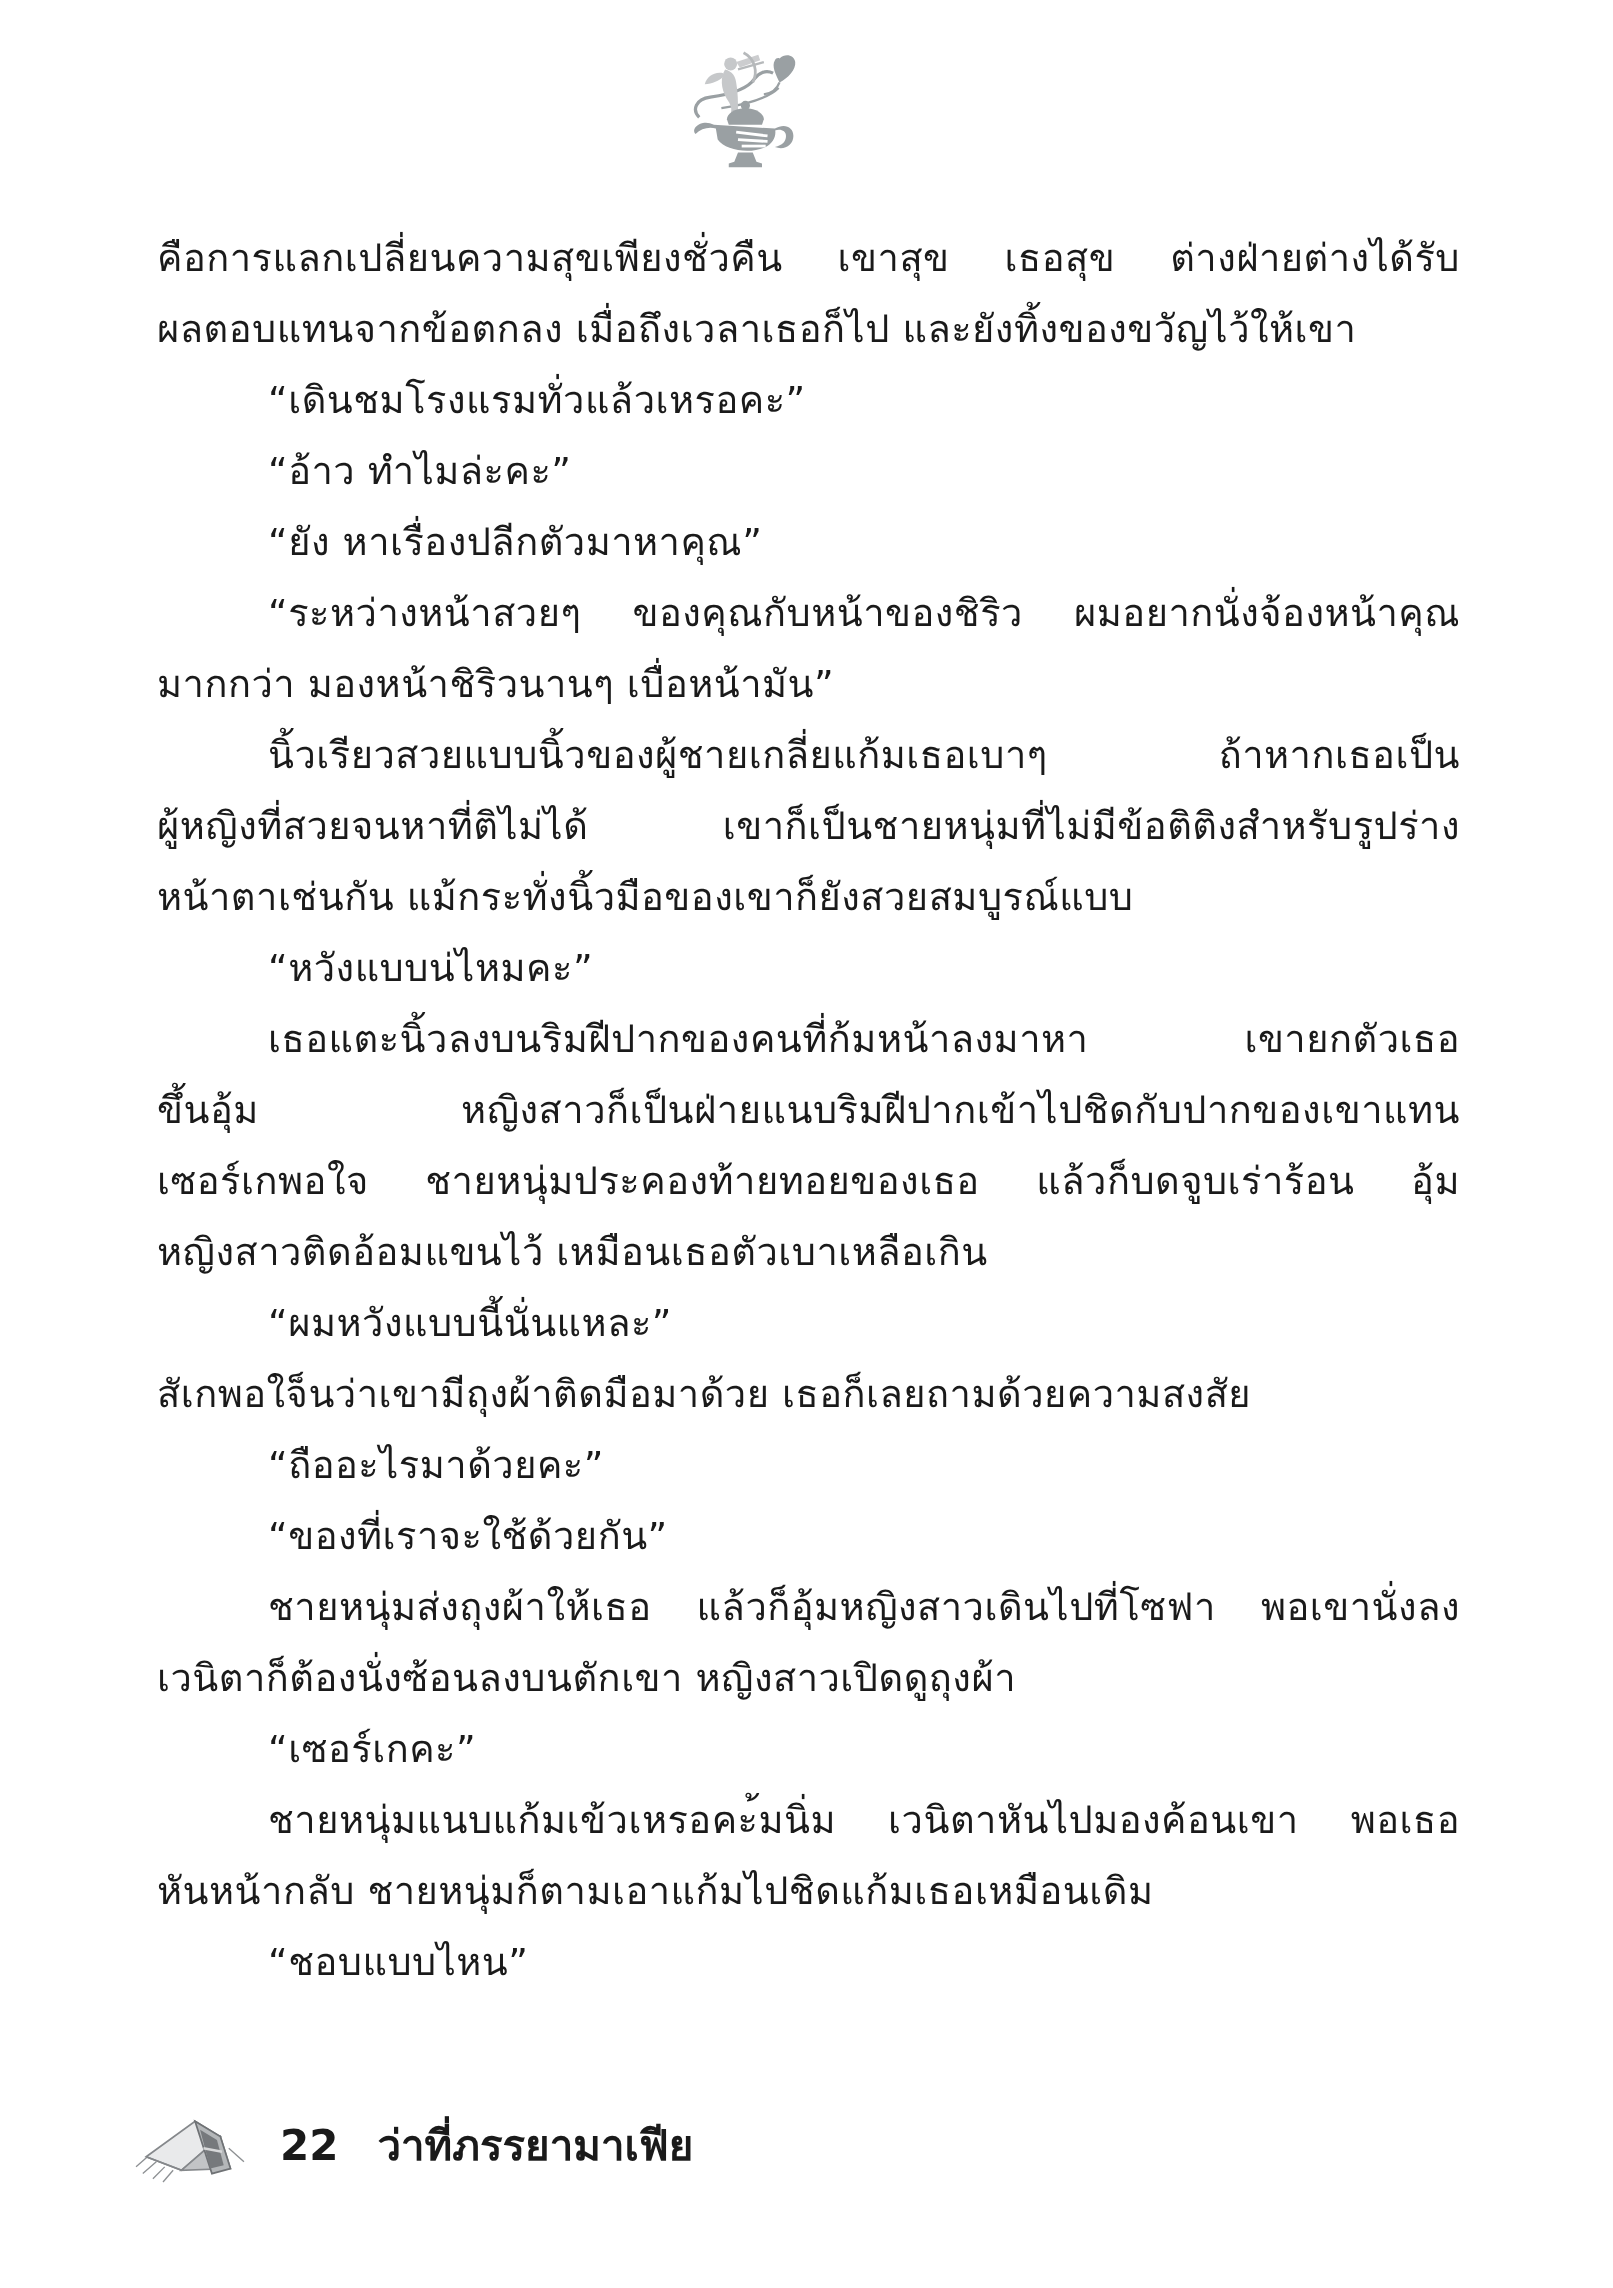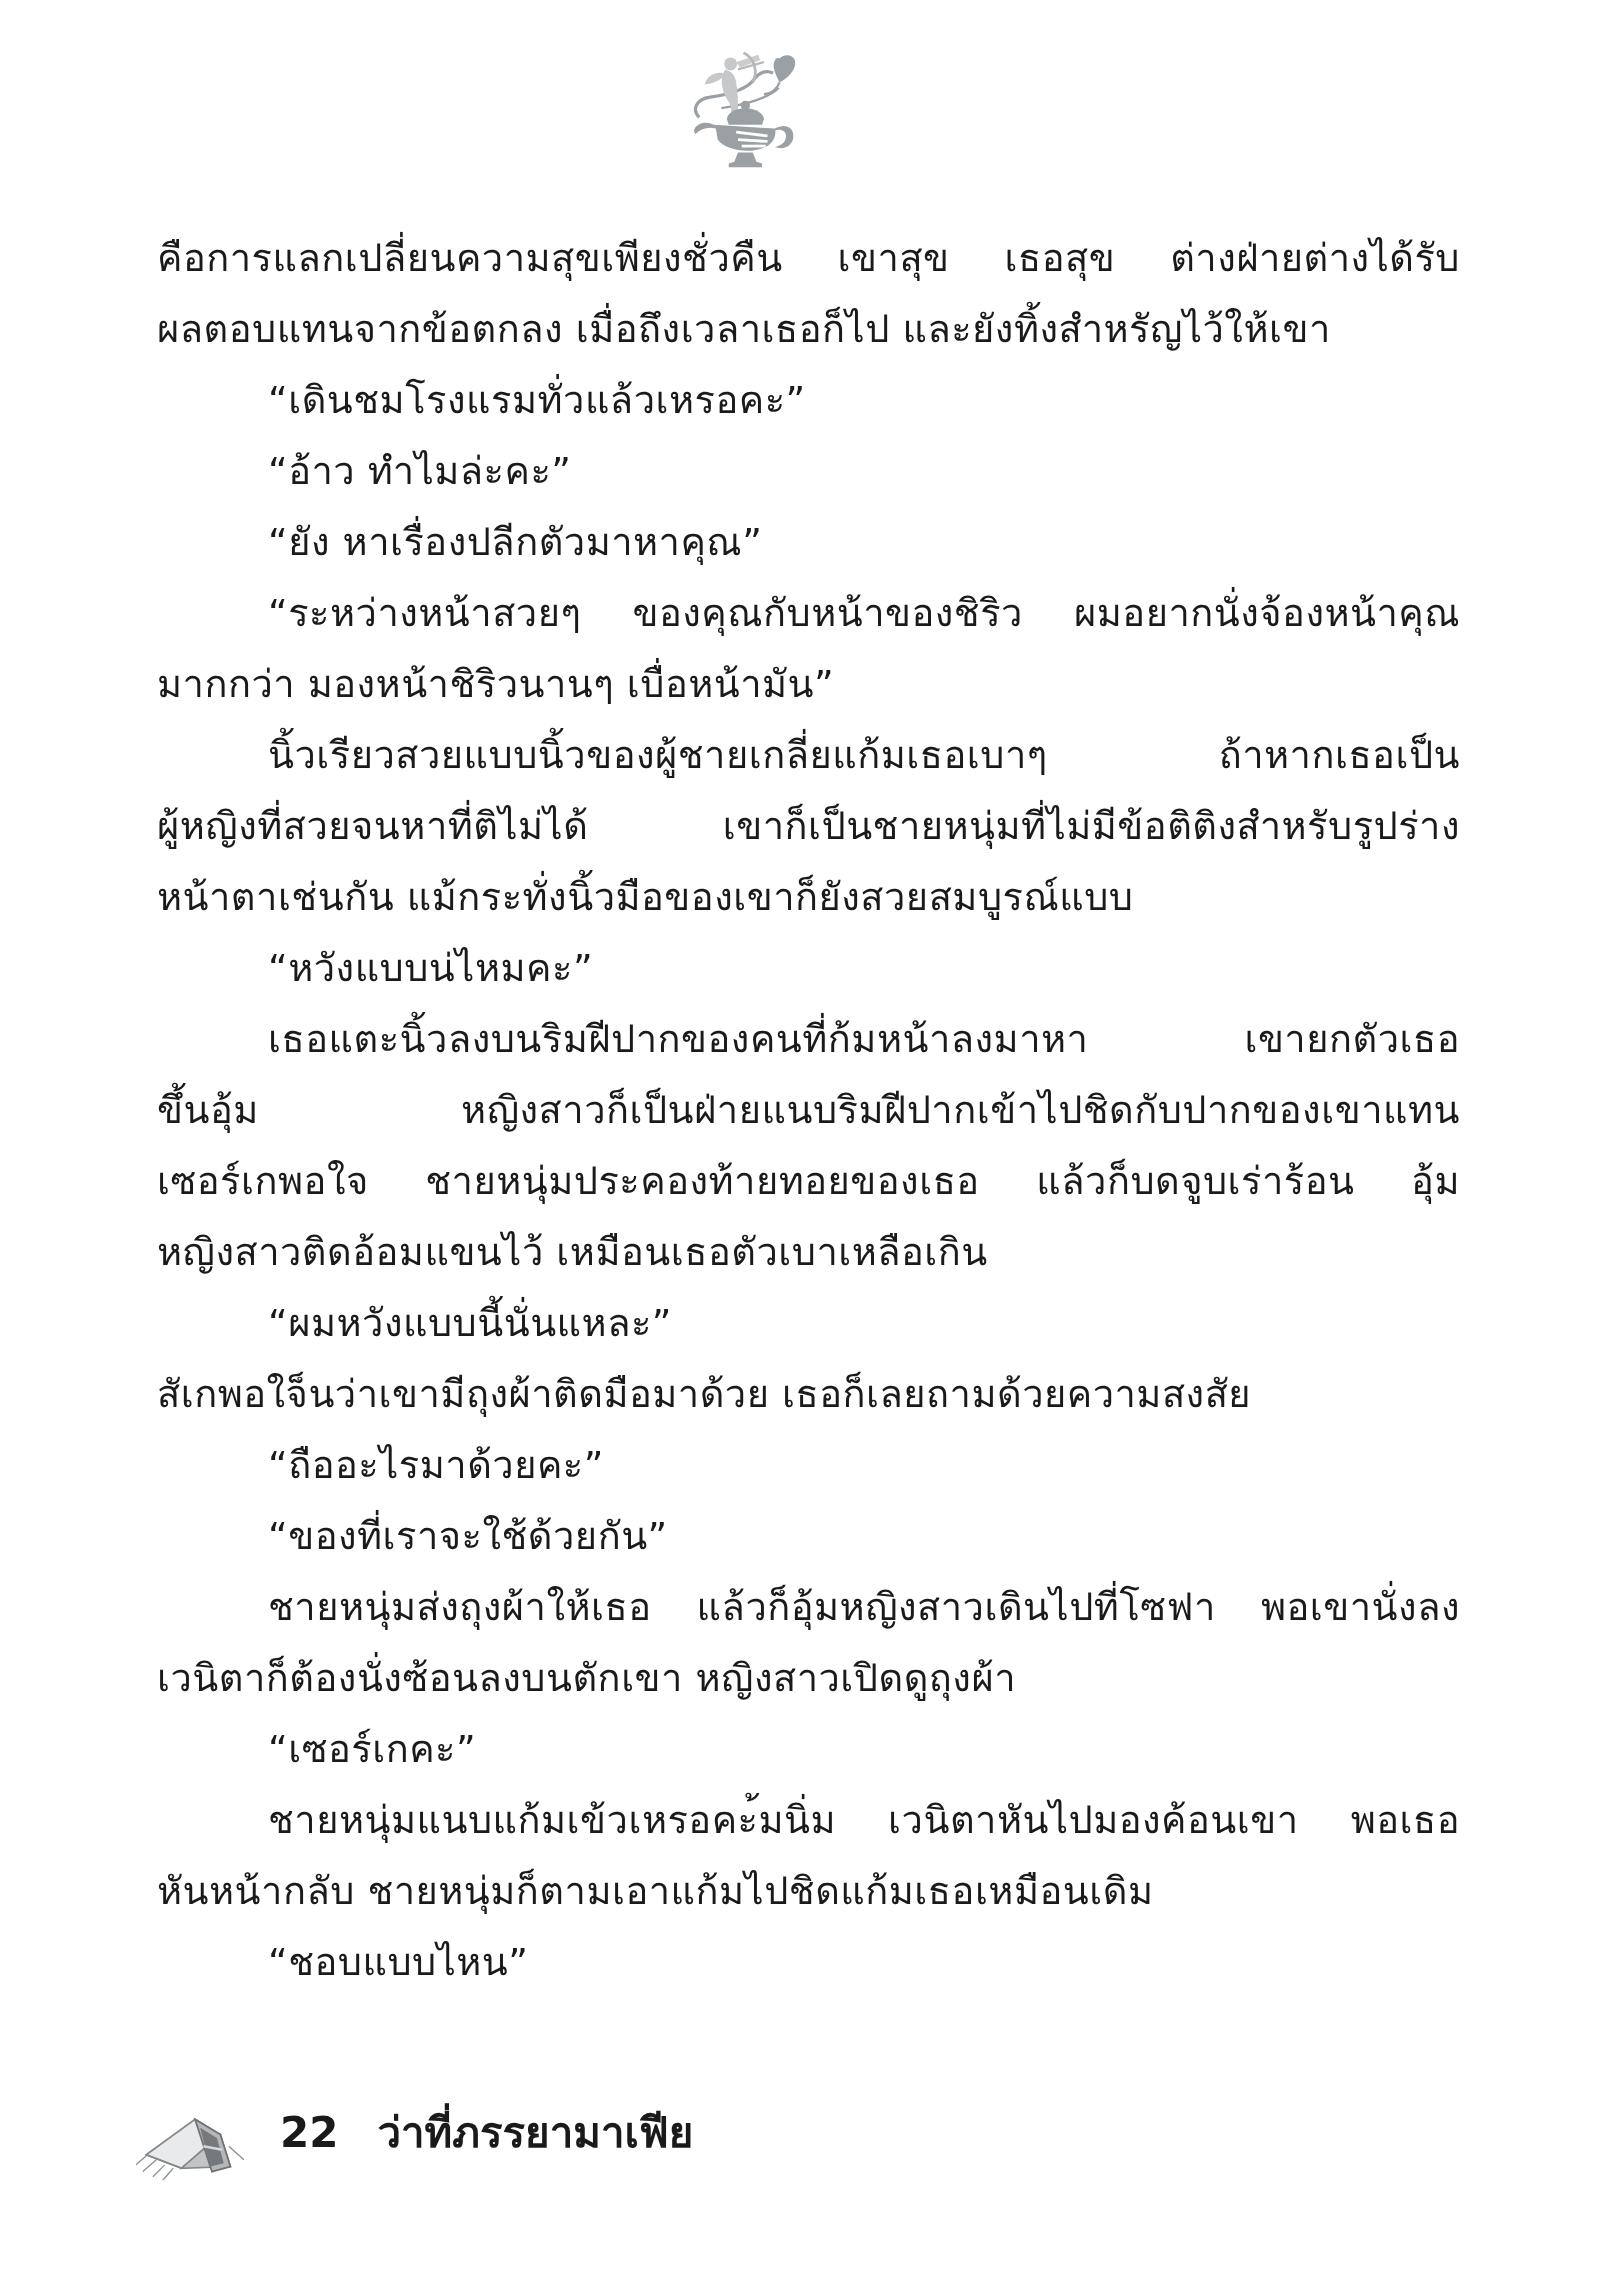--- a/index.html
+++ b/index.html
@@ -32,21 +32,21 @@
   .text-line.justify {
     white-space: normal;
     text-align: justify;
     text-align-last: justify;
   }
   .footer {
     position: absolute;
     left: 131px; top: 2112px;
     height: 78px;
     display: flex;
-    align-items: flex-start;
+    align-items: center;
     gap: 31px;
   }
   .tent { width: 118px; height: 72px; margin-bottom: 1.8px; }
   .footer-text {
     display: flex;
     align-items: baseline;
     gap: 39px;
     font-weight: bold;
     font-size: 42px;
     line-height: 1;
@@ -87,21 +87,21 @@
     <g stroke="#ffffff" stroke-width="3" fill="none">
       <path d="M50 88 L84 92"></path>
       <path d="M52 96 L84 98"></path>
       <path d="M56 103 L82 103"></path>
     </g>
   </svg>
 </div>
 
 <main class="text-block">
     <div class="text-line justify">คือการแลกเปลี่ยนความสุขเพียงชั่วคืน เขาสุข เธอสุข ต่างฝ่ายต่างได้รับ</div>
-    <div class="text-line">ผลตอบแทนจากข้อตกลง เมื่อถึงเวลาเธอก็ไป และยังทิ้งสำหรัญไว้ให้เขา</div>
+    <div class="text-line">ผลตอบแทนจากข้อตกลง เมื่อถึงเวลาเธอก็ไป และยังทิ้งของขวัญไว้ให้เขา</div>
     <div class="text-line indent">“เดินชมโรงแรมทั่วแล้วเหรอคะ”</div>
     <div class="text-line indent">“อ้าว ทำไมล่ะคะ”</div>
     <div class="text-line indent">“ยัง หาเรื่องปลีกตัวมาหาคุณ”</div>
     <div class="text-line indent justify">“ระหว่างหน้าสวยๆ ของคุณกับหน้าของชิริว ผมอยากนั่งจ้องหน้าคุณ</div>
     <div class="text-line">มากกว่า มองหน้าชิริวนานๆ เบื่อหน้ามัน”</div>
     <div class="text-line indent justify">นิ้วเรียวสวยแบบนิ้วของผู้ชายเกลี่ยแก้มเธอเบาๆ ถ้าหากเธอเป็น</div>
     <div class="text-line justify">ผู้หญิงที่สวยจนหาที่ติไม่ได้ เขาก็เป็นชายหนุ่มที่ไม่มีข้อติติงสำหรับรูปร่าง</div>
     <div class="text-line">หน้าตาเช่นกัน แม้กระทั่งนิ้วมือของเขาก็ยังสวยสมบูรณ์แบบ</div>
     <div class="text-line indent">“หวังแบบน่ไหมคะ”</div>
     <div class="text-line indent justify">เธอแตะนิ้วลงบนริมฝีปากของคนที่ก้มหน้าลงมาหา เขายกตัวเธอ</div>

